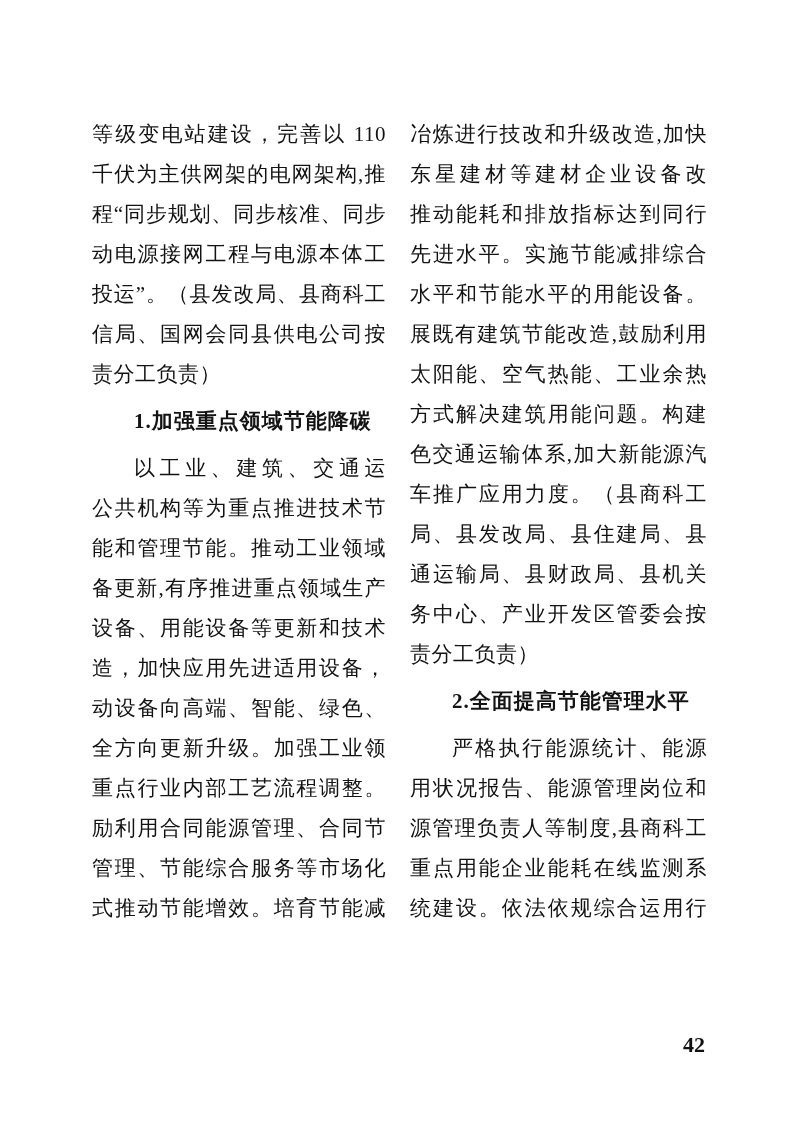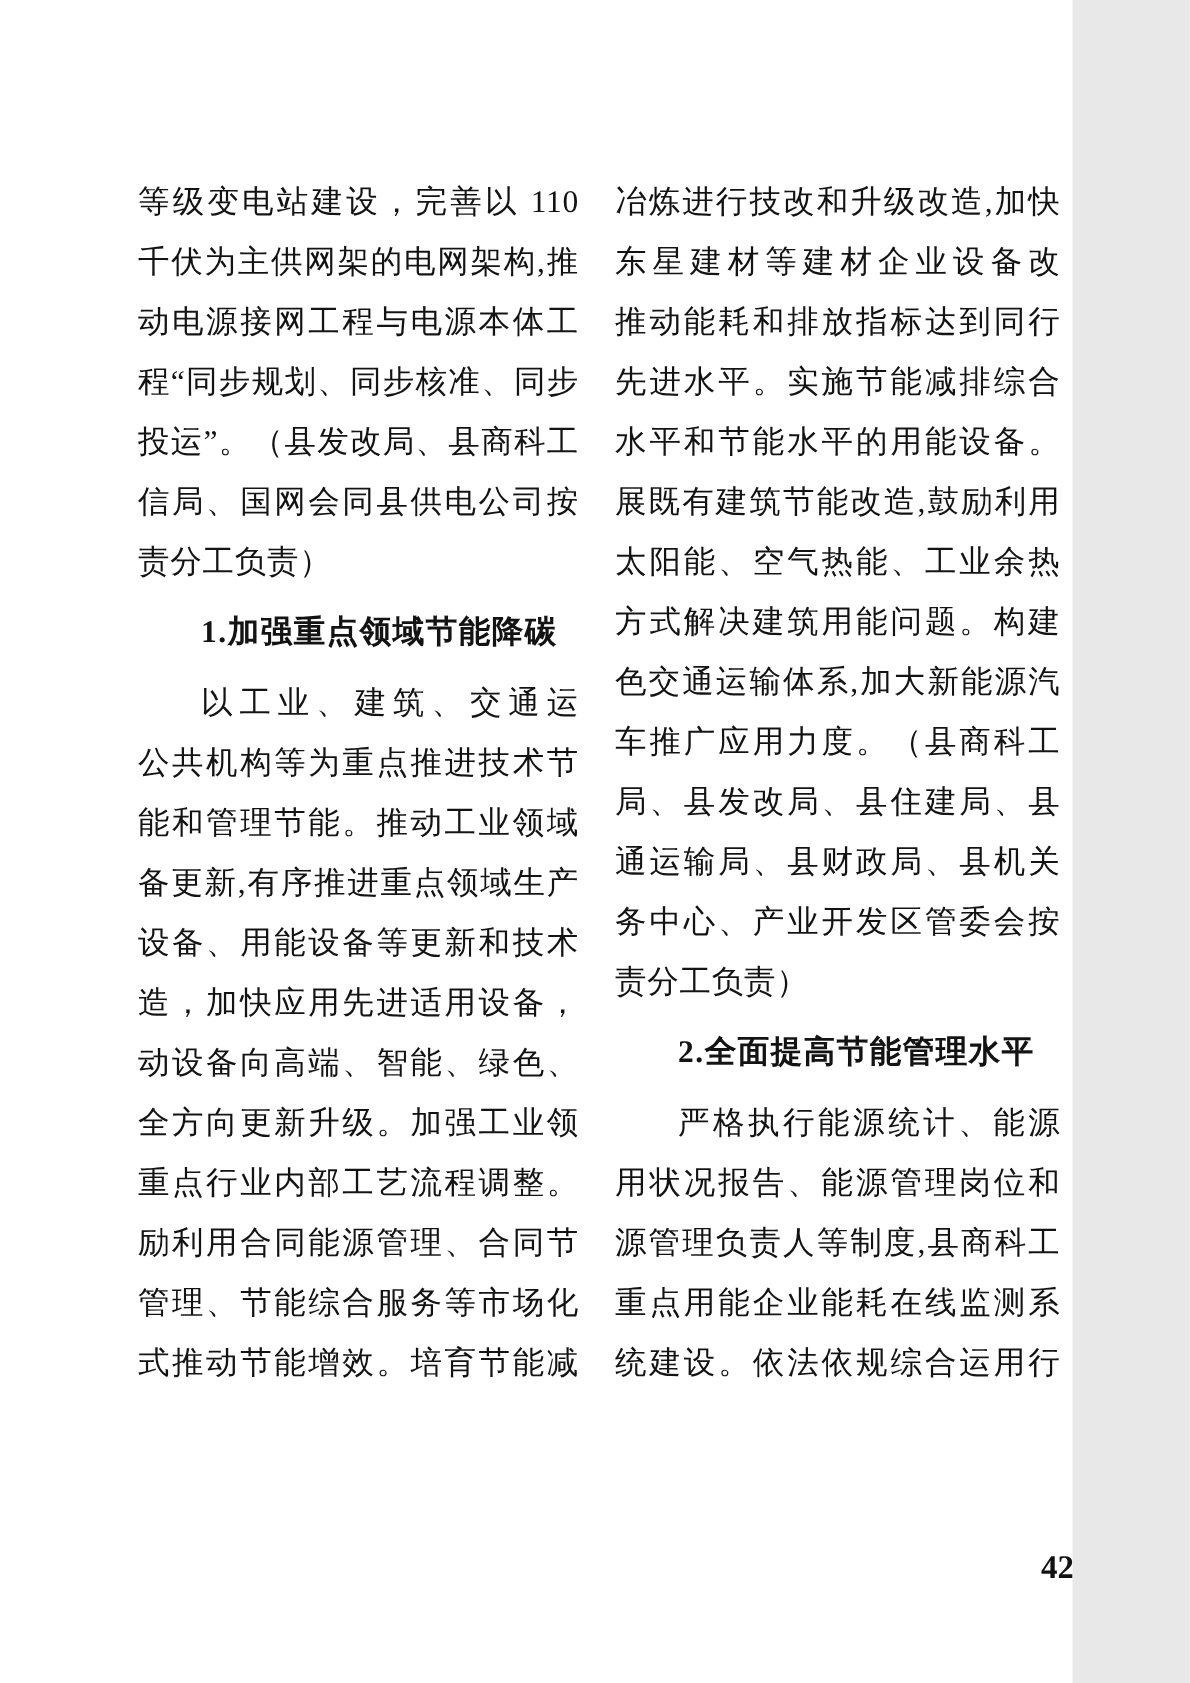--- a/index.html
+++ b/index.html
@@ -2,21 +2,21 @@
 <html><head>
 <meta charset="utf-8">
 <style>
   html, body {
     margin: 0;
     padding: 0;
     background: #e8e8e8;
   }
   .page {
     position: relative;
-    width: 715px;
+    width: 793px;
     height: 1122px;
     background: #ffffff;
     overflow: hidden;
     font-family: "Liberation Serif", "DejaVu Serif", serif;
     color: #131313;
   }
   .column {
     position: absolute;
     top: 114px;
   }
@@ -41,36 +41,36 @@
     font-weight: bold;
     margin-top: 7px;
     margin-bottom: 7px;
     letter-spacing: 1px;
   }
   .page-number {
     position: absolute;
     left: 672px;
     top: 1032px;
     width: 44px;
-    text-align: right;
+    text-align: center;
     font-size: 22px;
     font-weight: bold;
     font-family: "Liberation Serif", "DejaVu Serif", serif;
     color: #111111;
   }
 </style>
 </head>
 <body>
 
 <div class="page">
   <div class="column col-left">
       <div class="line body fill">等级变电站建设，完善以 110</div>
       <div class="line body fill">千伏为主供网架的电网架构,推</div>
+      <div class="line body fill">程“同步规划、同步核准、同步</div>
       <div class="line body fill">动电源接网工程与电源本体工</div>
-      <div class="line body fill">程“同步规划、同步核准、同步</div>
       <div class="line body fill">投运”。（县发改局、县商科工</div>
       <div class="line body fill">信局、国网会同县供电公司按职</div>
       <div class="line body">责分工负责）</div>
       <div class="line heading indent">1.加强重点领域节能降碳</div>
       <div class="line body fill indent">以工业、建筑、交通运输、</div>
       <div class="line body fill">公共机构等为重点推进技术节</div>
       <div class="line body fill">能和管理节能。推动工业领域设</div>
       <div class="line body fill">备更新,有序推进重点领域生产</div>
       <div class="line body fill">设备、用能设备等更新和技术改</div>
       <div class="line body fill">造，加快应用先进适用设备，推</div>

